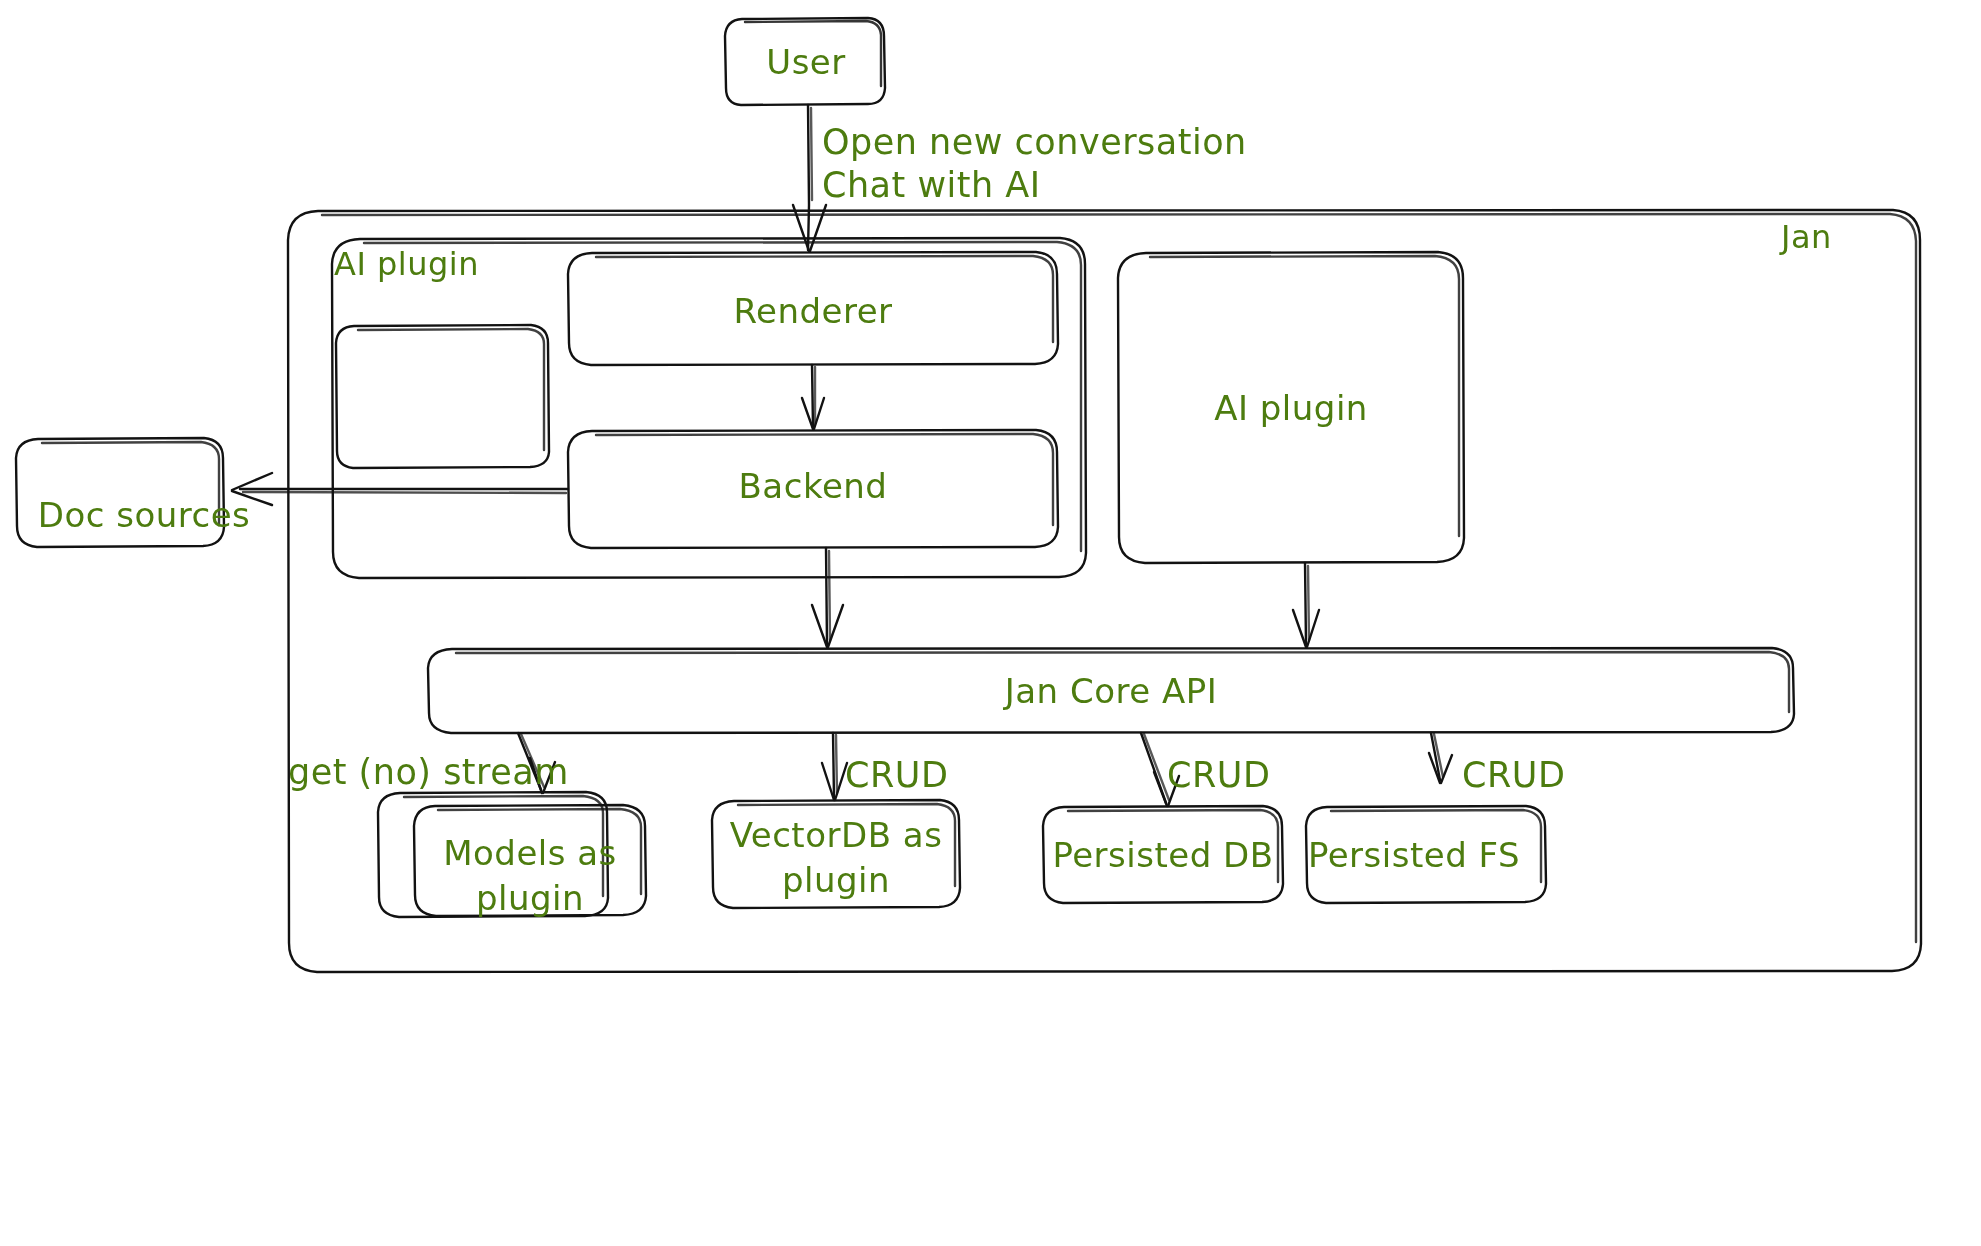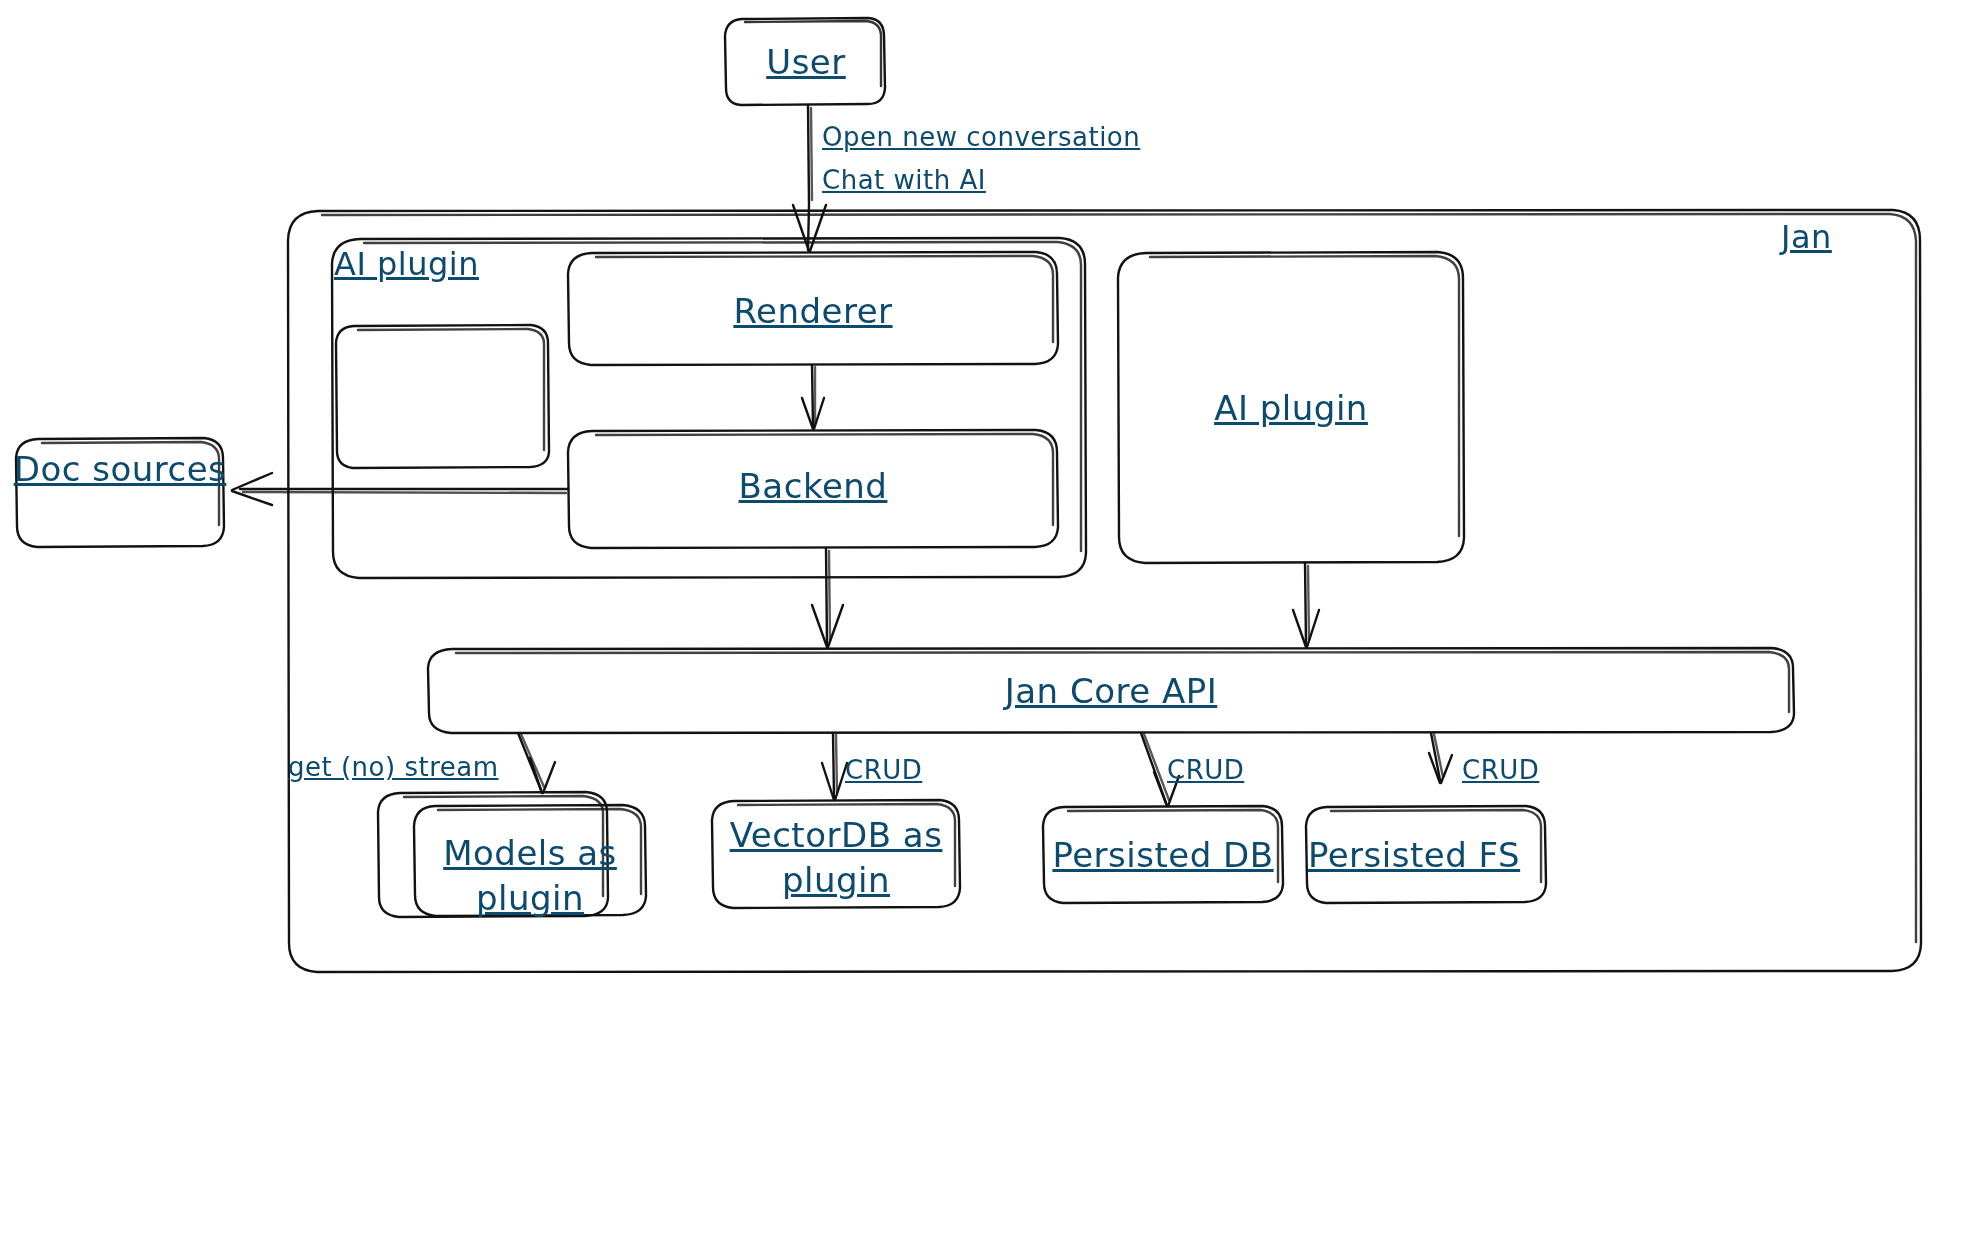--- a/index.html
+++ b/index.html
@@ -16,36 +16,35 @@
     font-family: "DejaVu Sans", sans-serif;
   }
   svg.layer {
     position: absolute;
     top: 0; left: 0;
     width: 1981px;
     height: 1246px;
   }
   .lbl {
     position: absolute;
-    color: #0c4a6e;
+    color: #4d7c0f;
     font-family: "DejaVu Sans", sans-serif;
     white-space: pre;
     letter-spacing: 0.5px;
     pointer-events: none;
-    text-decoration: underline;
   }
   .node-label {
     font-size: 34px;
     text-align: center;
   }
   .container-label {
     font-size: 32px;
   }
   .edge-label {
-    font-size: 26px;
+    font-size: 35px;
   }
   .yaml-label {
     font-size: 21px;
     line-height: 25px;
   }
   .center {
     display: flex;
     align-items: center;
     justify-content: center;
   }
@@ -203,21 +202,21 @@
 
   <div class="lbl container-label" style="left:334px; top:245px;">AI plugin</div>
 
   <div class="lbl node-label center" style="left:568px; top:464px; width:490px; height:44px;">Backend</div>
 
   <div class="lbl node-label center" style="left:568px; top:289px; width:490px; height:44px;">Renderer</div>
 
   <div class="lbl node-label center" style="left:1118px; top:386px; width:346px; height:44px;">AI plugin</div>
 
 
-  <div class="lbl node-label center" style="left:16px; top:447px; width:208px; height:44px;">Doc sources</div>
+  <div class="lbl node-label center" style="left:16px; top:493px; width:208px; height:44px;padding-left:24px;">Doc sources</div>
 
   <div class="lbl node-label center" style="left:428px; top:669px; width:1366px; height:44px;">Jan Core API</div>
 
   <div class="lbl edge-label" style="left:288px; top:752px;">get (no) stream</div>
 
   <div class="lbl edge-label" style="left:845px; top:755px;">CRUD</div>
   <div class="lbl edge-label" style="left:1167px; top:755px;">CRUD</div>
   <div class="lbl edge-label" style="left:1462px; top:755px;">CRUD</div>
 
   <div class="lbl node-label center" style="left:414px; top:826px; width:232px; height:80px; line-height:45px;margin-top:10px;">Models as

